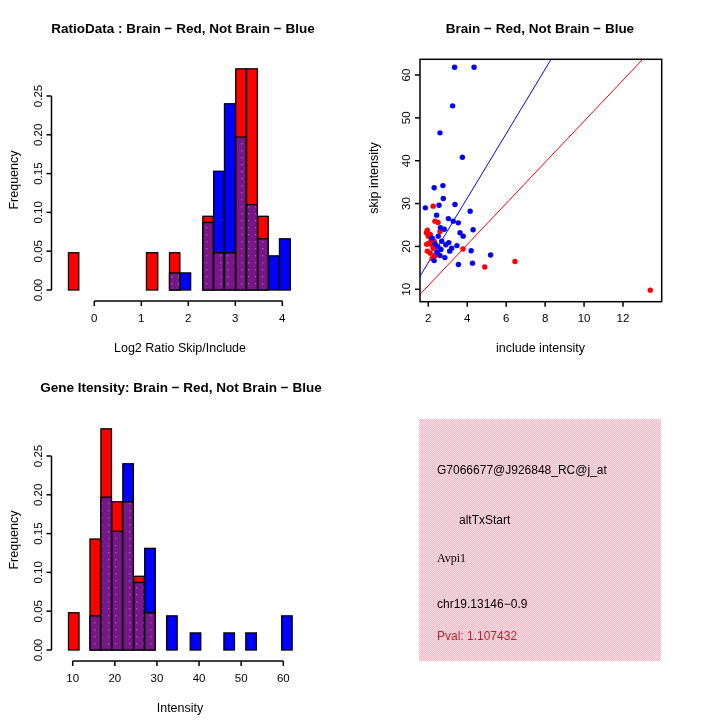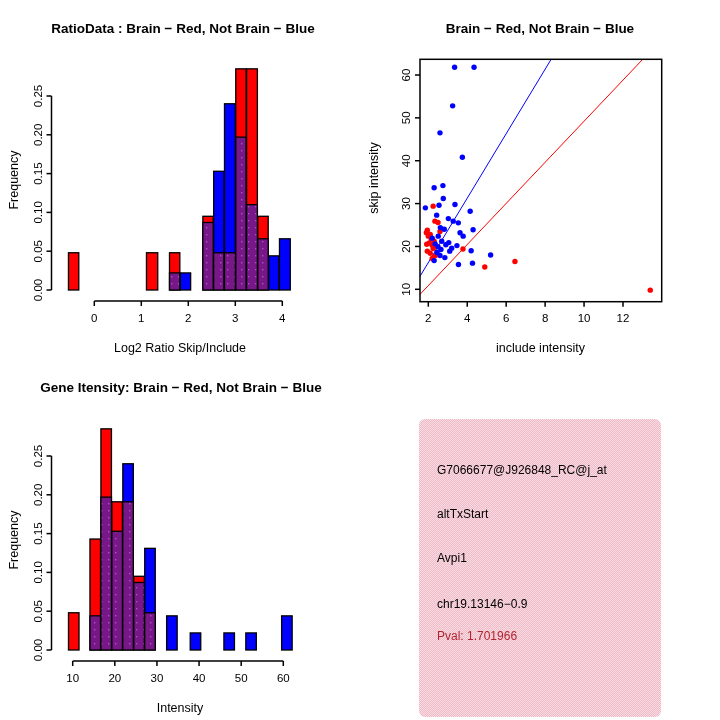--- a/index.html
+++ b/index.html
@@ -5,27 +5,27 @@
   html,body{margin:0;padding:0;background:#ffffff;}
   #figure{position:relative;width:720px;height:720px;background:#ffffff;overflow:hidden;
           font-family:"Liberation Sans",sans-serif;}
   svg.panel{position:absolute;overflow:visible;}
   #panel-0{left:0;top:0;}
   #panel-1{left:360px;top:0;}
   #panel-2{left:0;top:360px;}
   .ptitle{font:bold 13.5px "Liberation Sans",sans-serif;fill:#000;}
   .alabel{font:12.5px "Liberation Sans",sans-serif;fill:#000;}
   .tick{font:11.5px "Liberation Sans",sans-serif;fill:#000;}
-  #info-panel{position:absolute;left:419px;top:419px;width:242px;height:298px;
+  #info-panel{position:absolute;left:419px;top:419px;width:242px;height:242px;
     background-image:conic-gradient(#ffb4c2 25%, #e9e3e9 0 50%, #ffb4c2 0 75%, #e9e3e9 0);
-    background-size:2px 2px;border-radius:6px;}
+    background-size:2px 2px;}
   .info-line{position:absolute;left:18px;font:12px "Liberation Sans",sans-serif;color:#000;white-space:nowrap;}
   #info-line-1{top:44px;}
-  #info-line-2{top:88px;}
-  #info-line-3{top:132px;}
+  #info-line-2{top:94px;margin-left:22px;}
+  #info-line-3{top:132px;font-family:Liberation Serif, serif;}
   #info-line-4{top:178px;}
   #info-line-5{top:210px;color:#b22430;}
 </style>
 </head>
 <body>
 
 <div id="figure">
 
   <svg id="panel-0" class="panel" width="360" height="360">
     <g class="plot-layer">
@@ -238,16 +238,16 @@
           <rect x="3" y="3" width="1.4" height="1.4" fill="#b24ad2"></rect>
         </pattern>
       </defs>
     </svg>
 
   <div id="info-panel">
     <div id="info-line-1" class="info-line">G7066677@J926848_RC@j_at</div>
     <div id="info-line-2" class="info-line">altTxStart</div>
     <div id="info-line-3" class="info-line">Avpi1</div>
     <div id="info-line-4" class="info-line">chr19.13146−0.9</div>
-    <div id="info-line-5" class="info-line">Pval: 1.701966</div>
+    <div id="info-line-5" class="info-line">Pval: 1.107432</div>
   </div>
 
 </div>
 
 </body></html>

